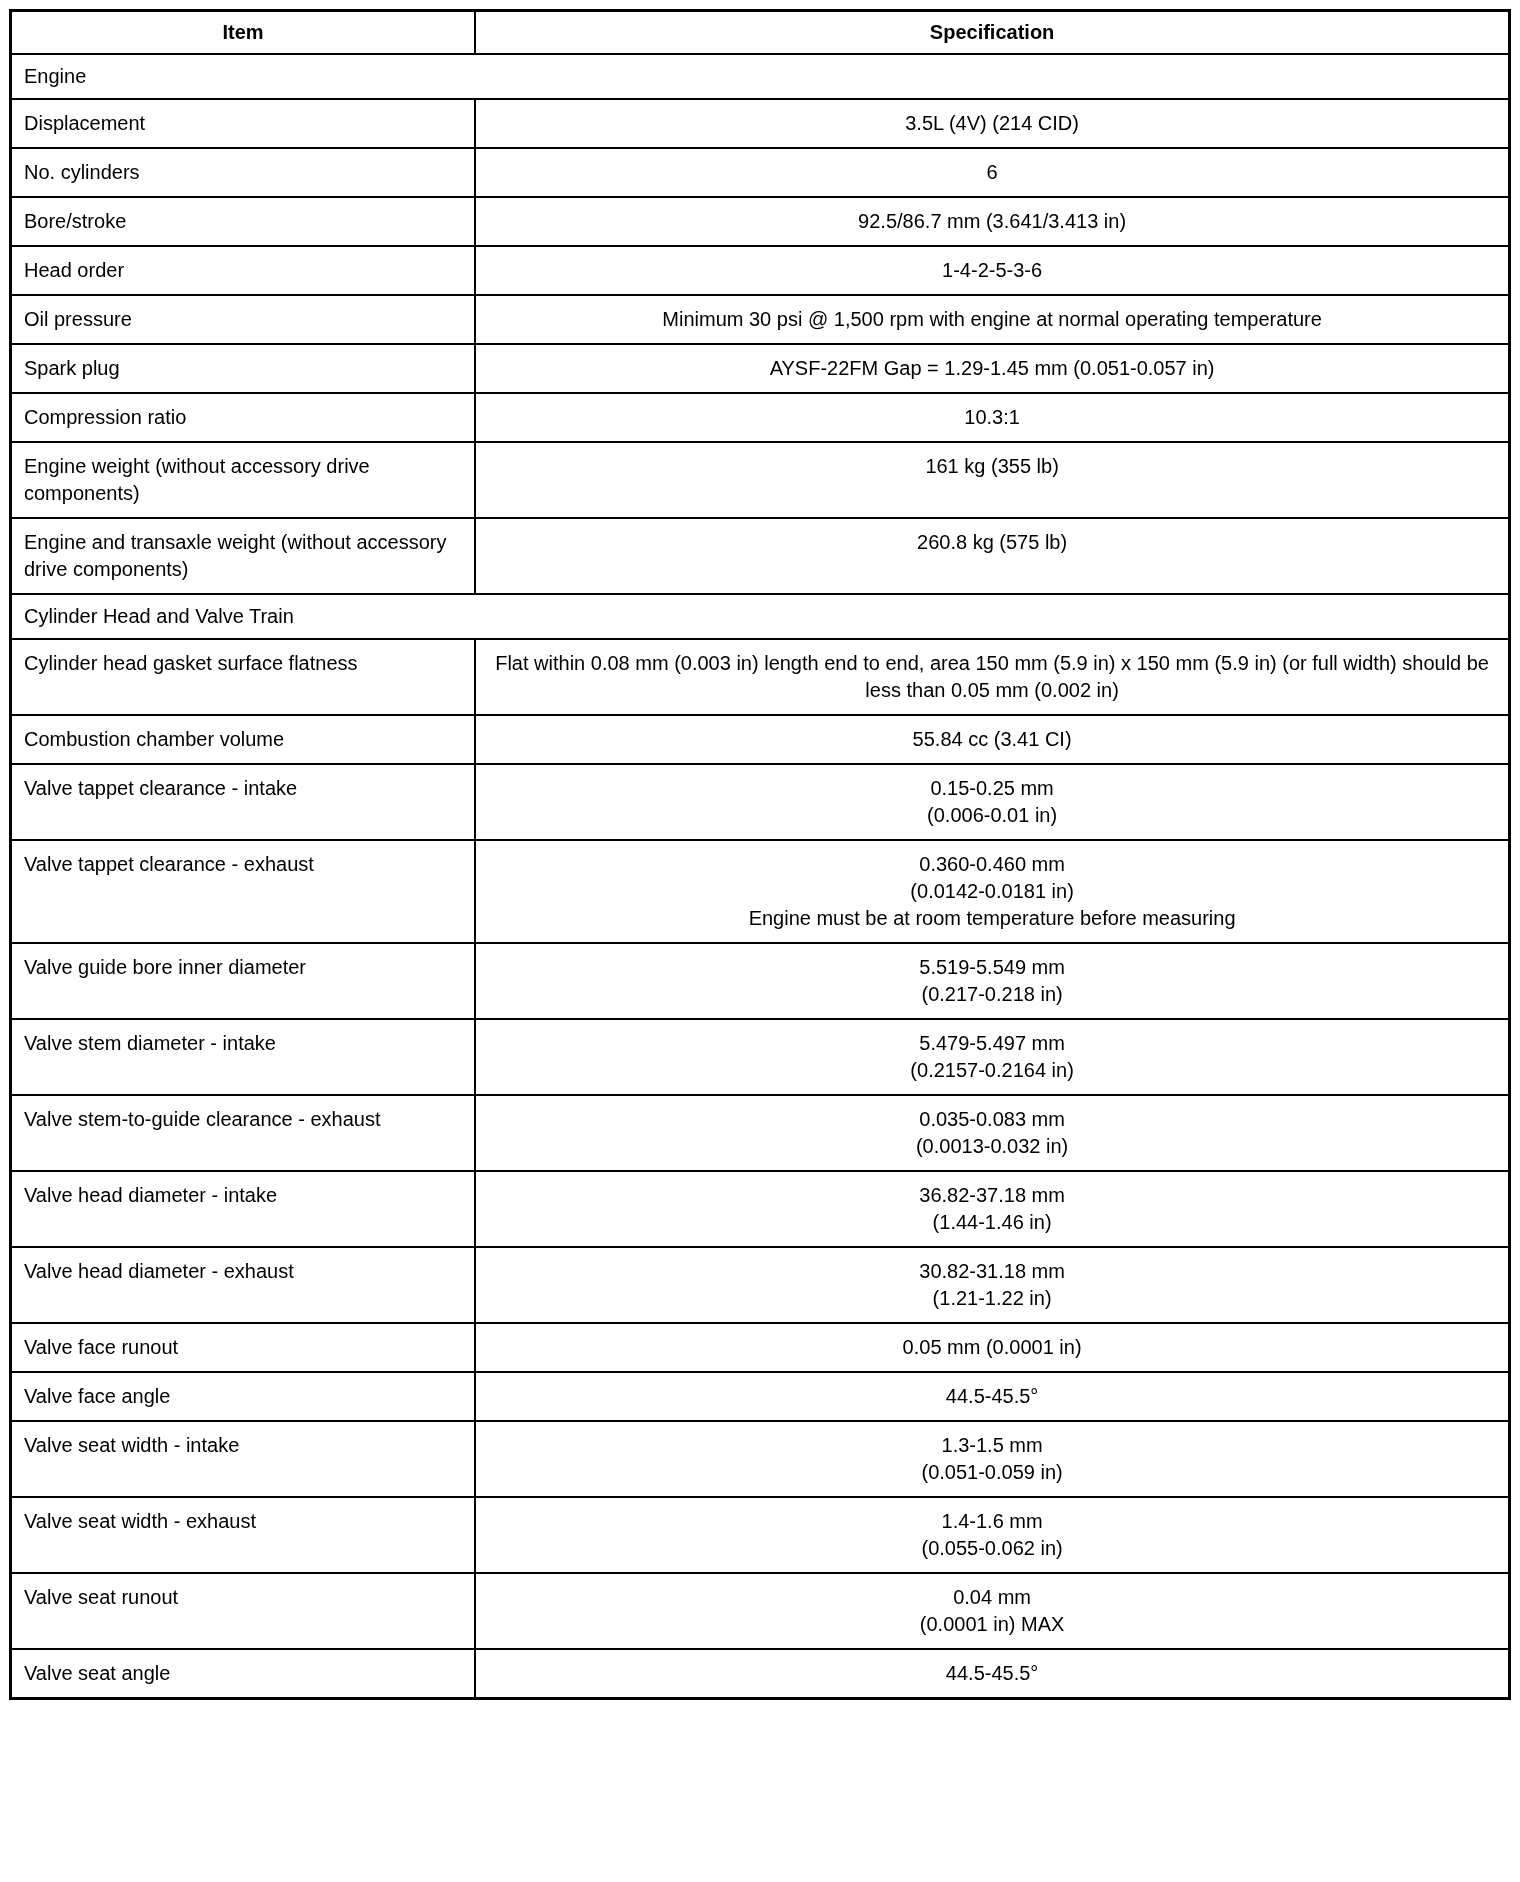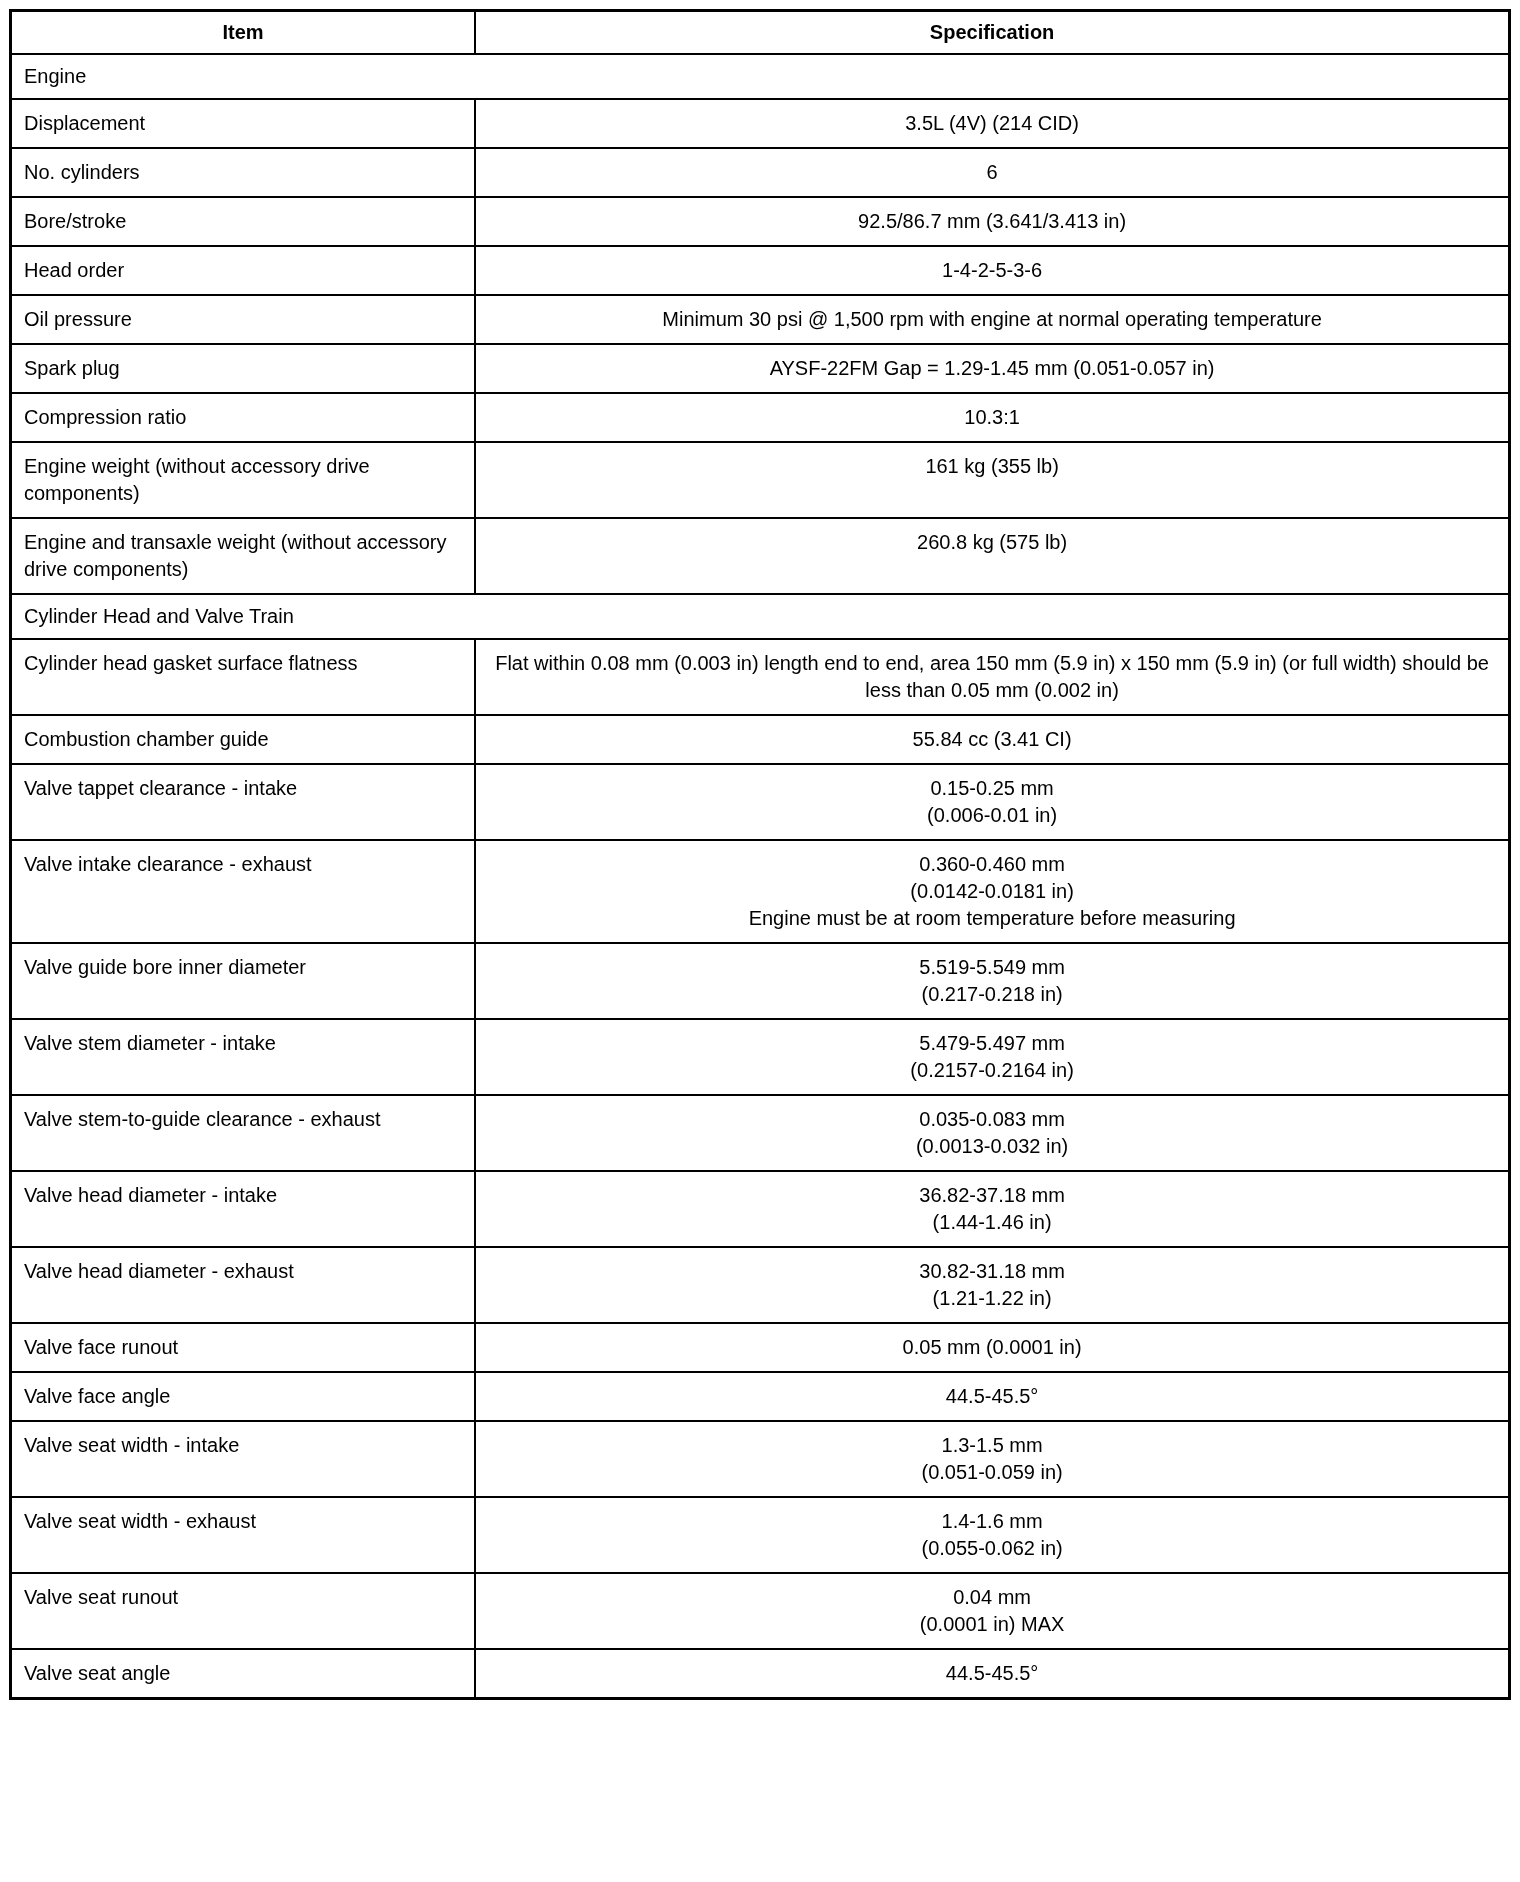--- a/index.html
+++ b/index.html
@@ -125,34 +125,34 @@
         <tr class="section-row">
           <td colspan="2">Cylinder Head and Valve Train</td>
         </tr>
         <tr>
           <td class="item-cell">Cylinder head gasket surface flatness</td>
           <td class="spec-cell">
             <span class="spec-line">Flat within 0.08 mm (0.003 in) length end to end, area 150 mm (5.9 in) x 150 mm (5.9 in) (or full width) should be less than 0.05 mm (0.002 in)</span>
           </td>
         </tr>
         <tr>
-          <td class="item-cell">Combustion chamber guide</td>
+          <td class="item-cell">Combustion chamber volume</td>
           <td class="spec-cell">
             <span class="spec-line">55.84 cc (3.41 CI)</span>
           </td>
         </tr>
         <tr>
           <td class="item-cell">Valve tappet clearance - intake</td>
           <td class="spec-cell">
             <span class="spec-line">0.15-0.25 mm</span>
             <span class="spec-line">(0.006-0.01 in)</span>
           </td>
         </tr>
         <tr>
-          <td class="item-cell">Valve intake clearance - exhaust</td>
+          <td class="item-cell">Valve tappet clearance - exhaust</td>
           <td class="spec-cell">
             <span class="spec-line">0.360-0.460 mm</span>
             <span class="spec-line">(0.0142-0.0181 in)</span>
             <span class="spec-line">Engine must be at room temperature before measuring</span>
           </td>
         </tr>
         <tr>
           <td class="item-cell">Valve guide bore inner diameter</td>
           <td class="spec-cell">
             <span class="spec-line">5.519-5.549 mm</span>

